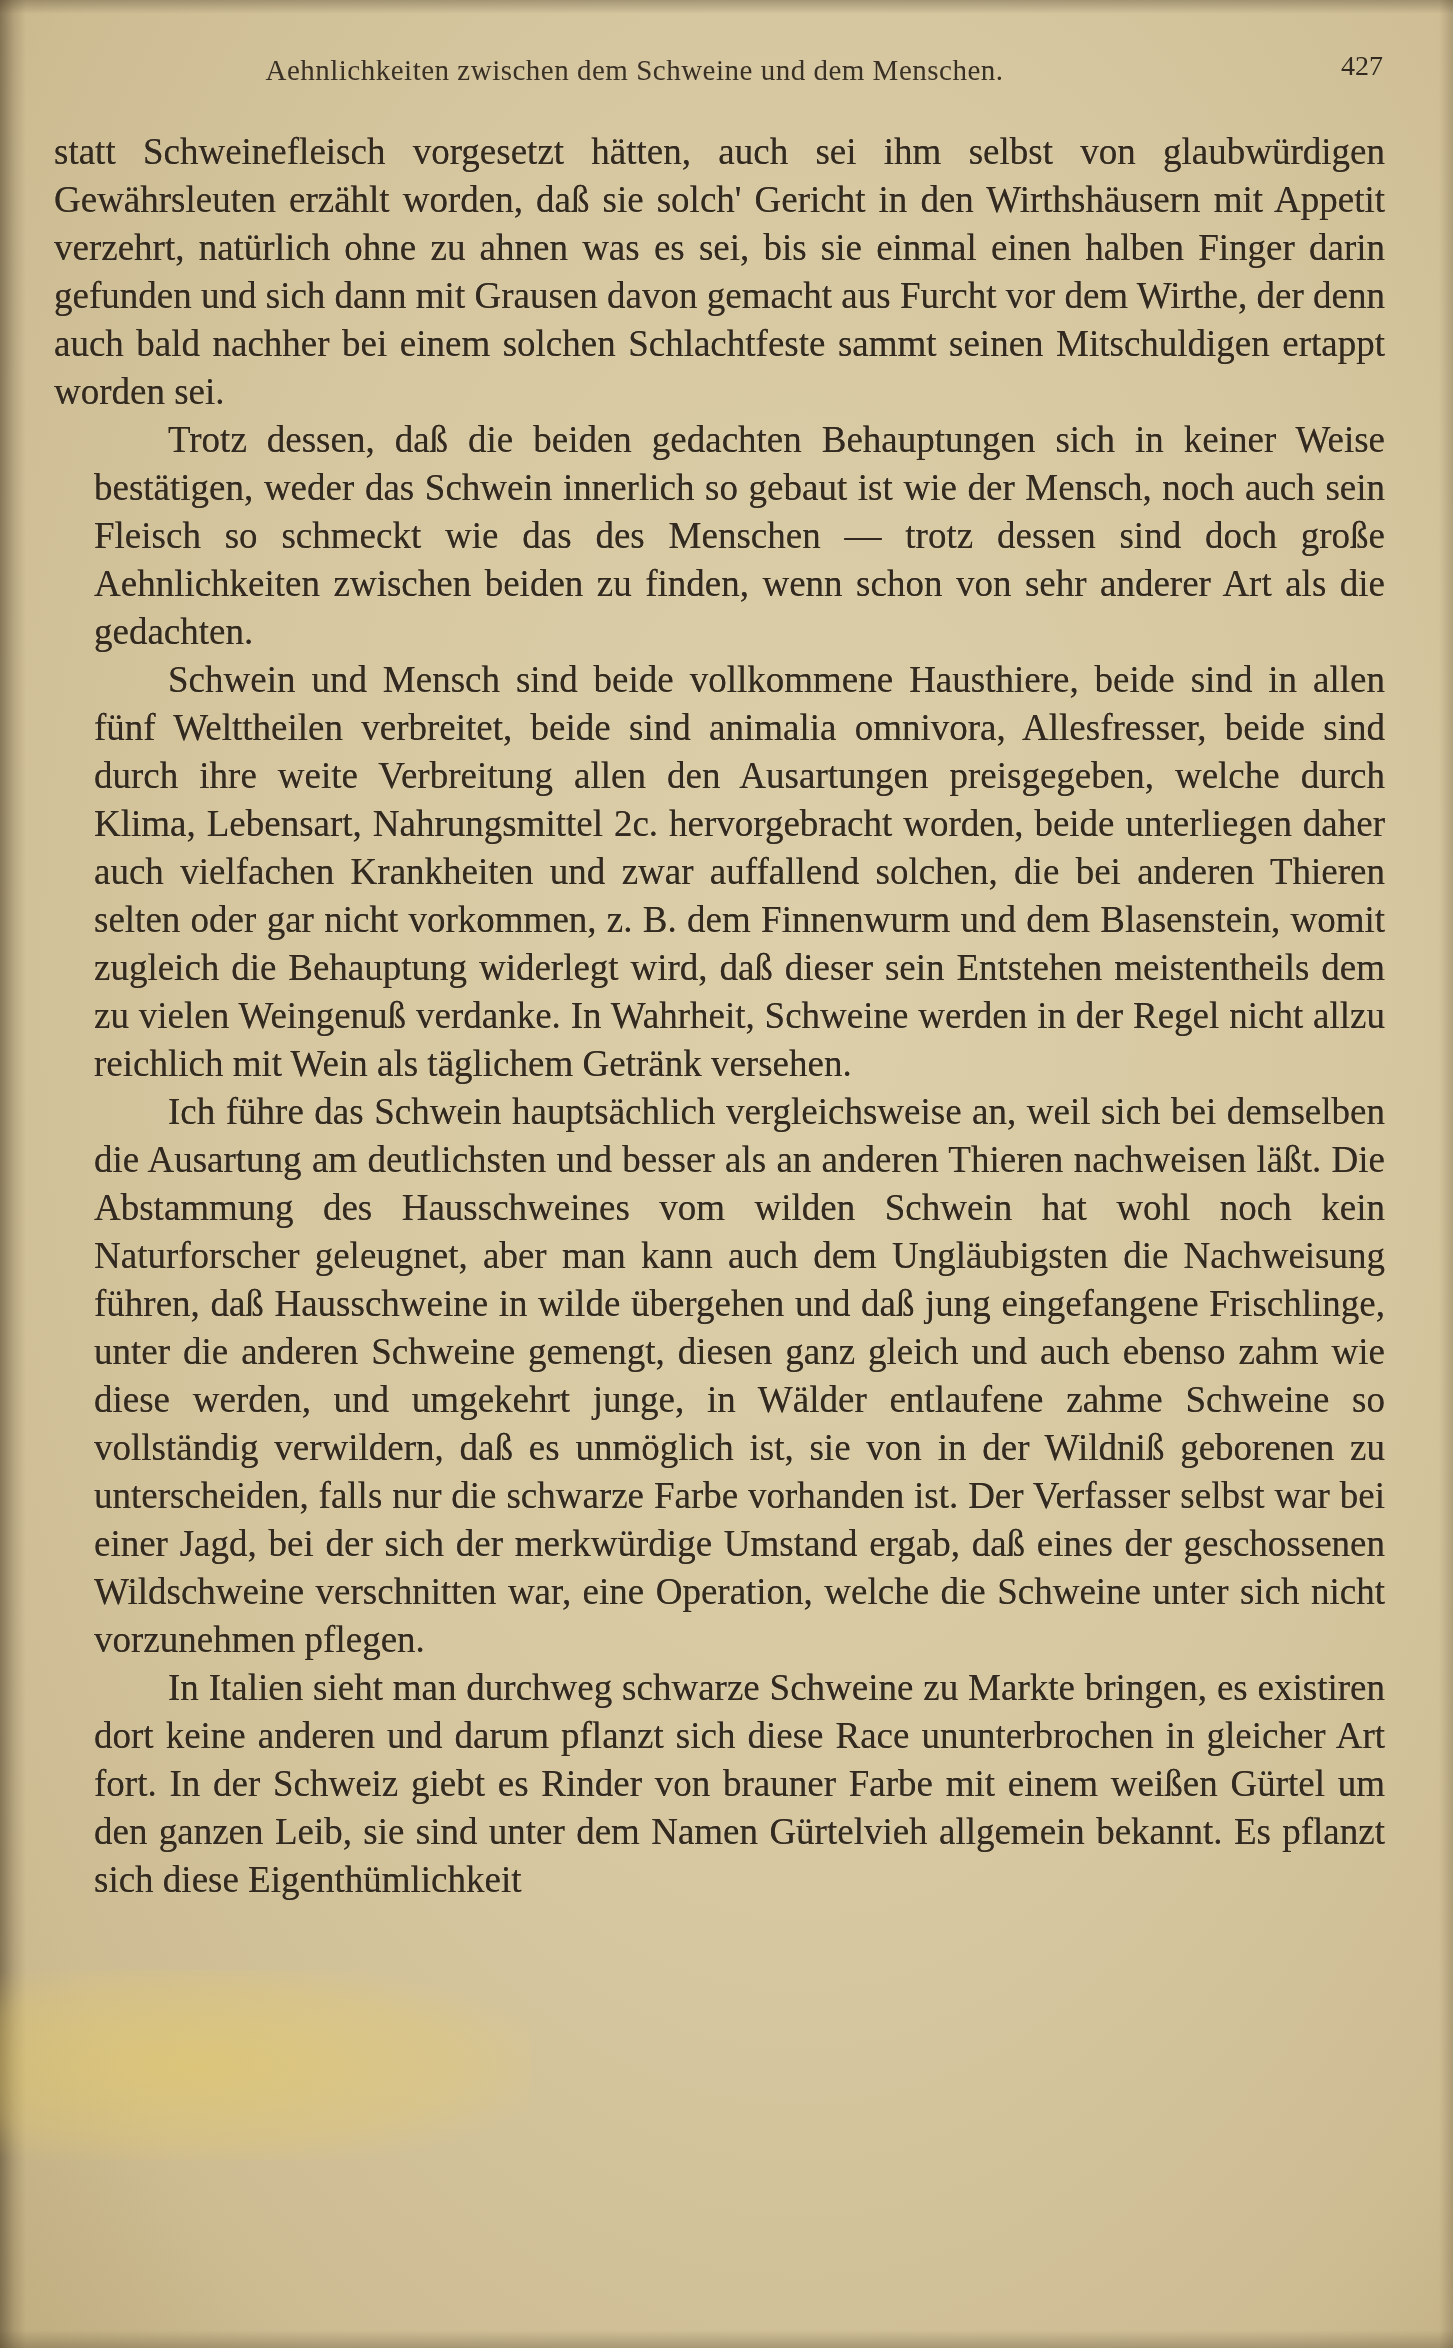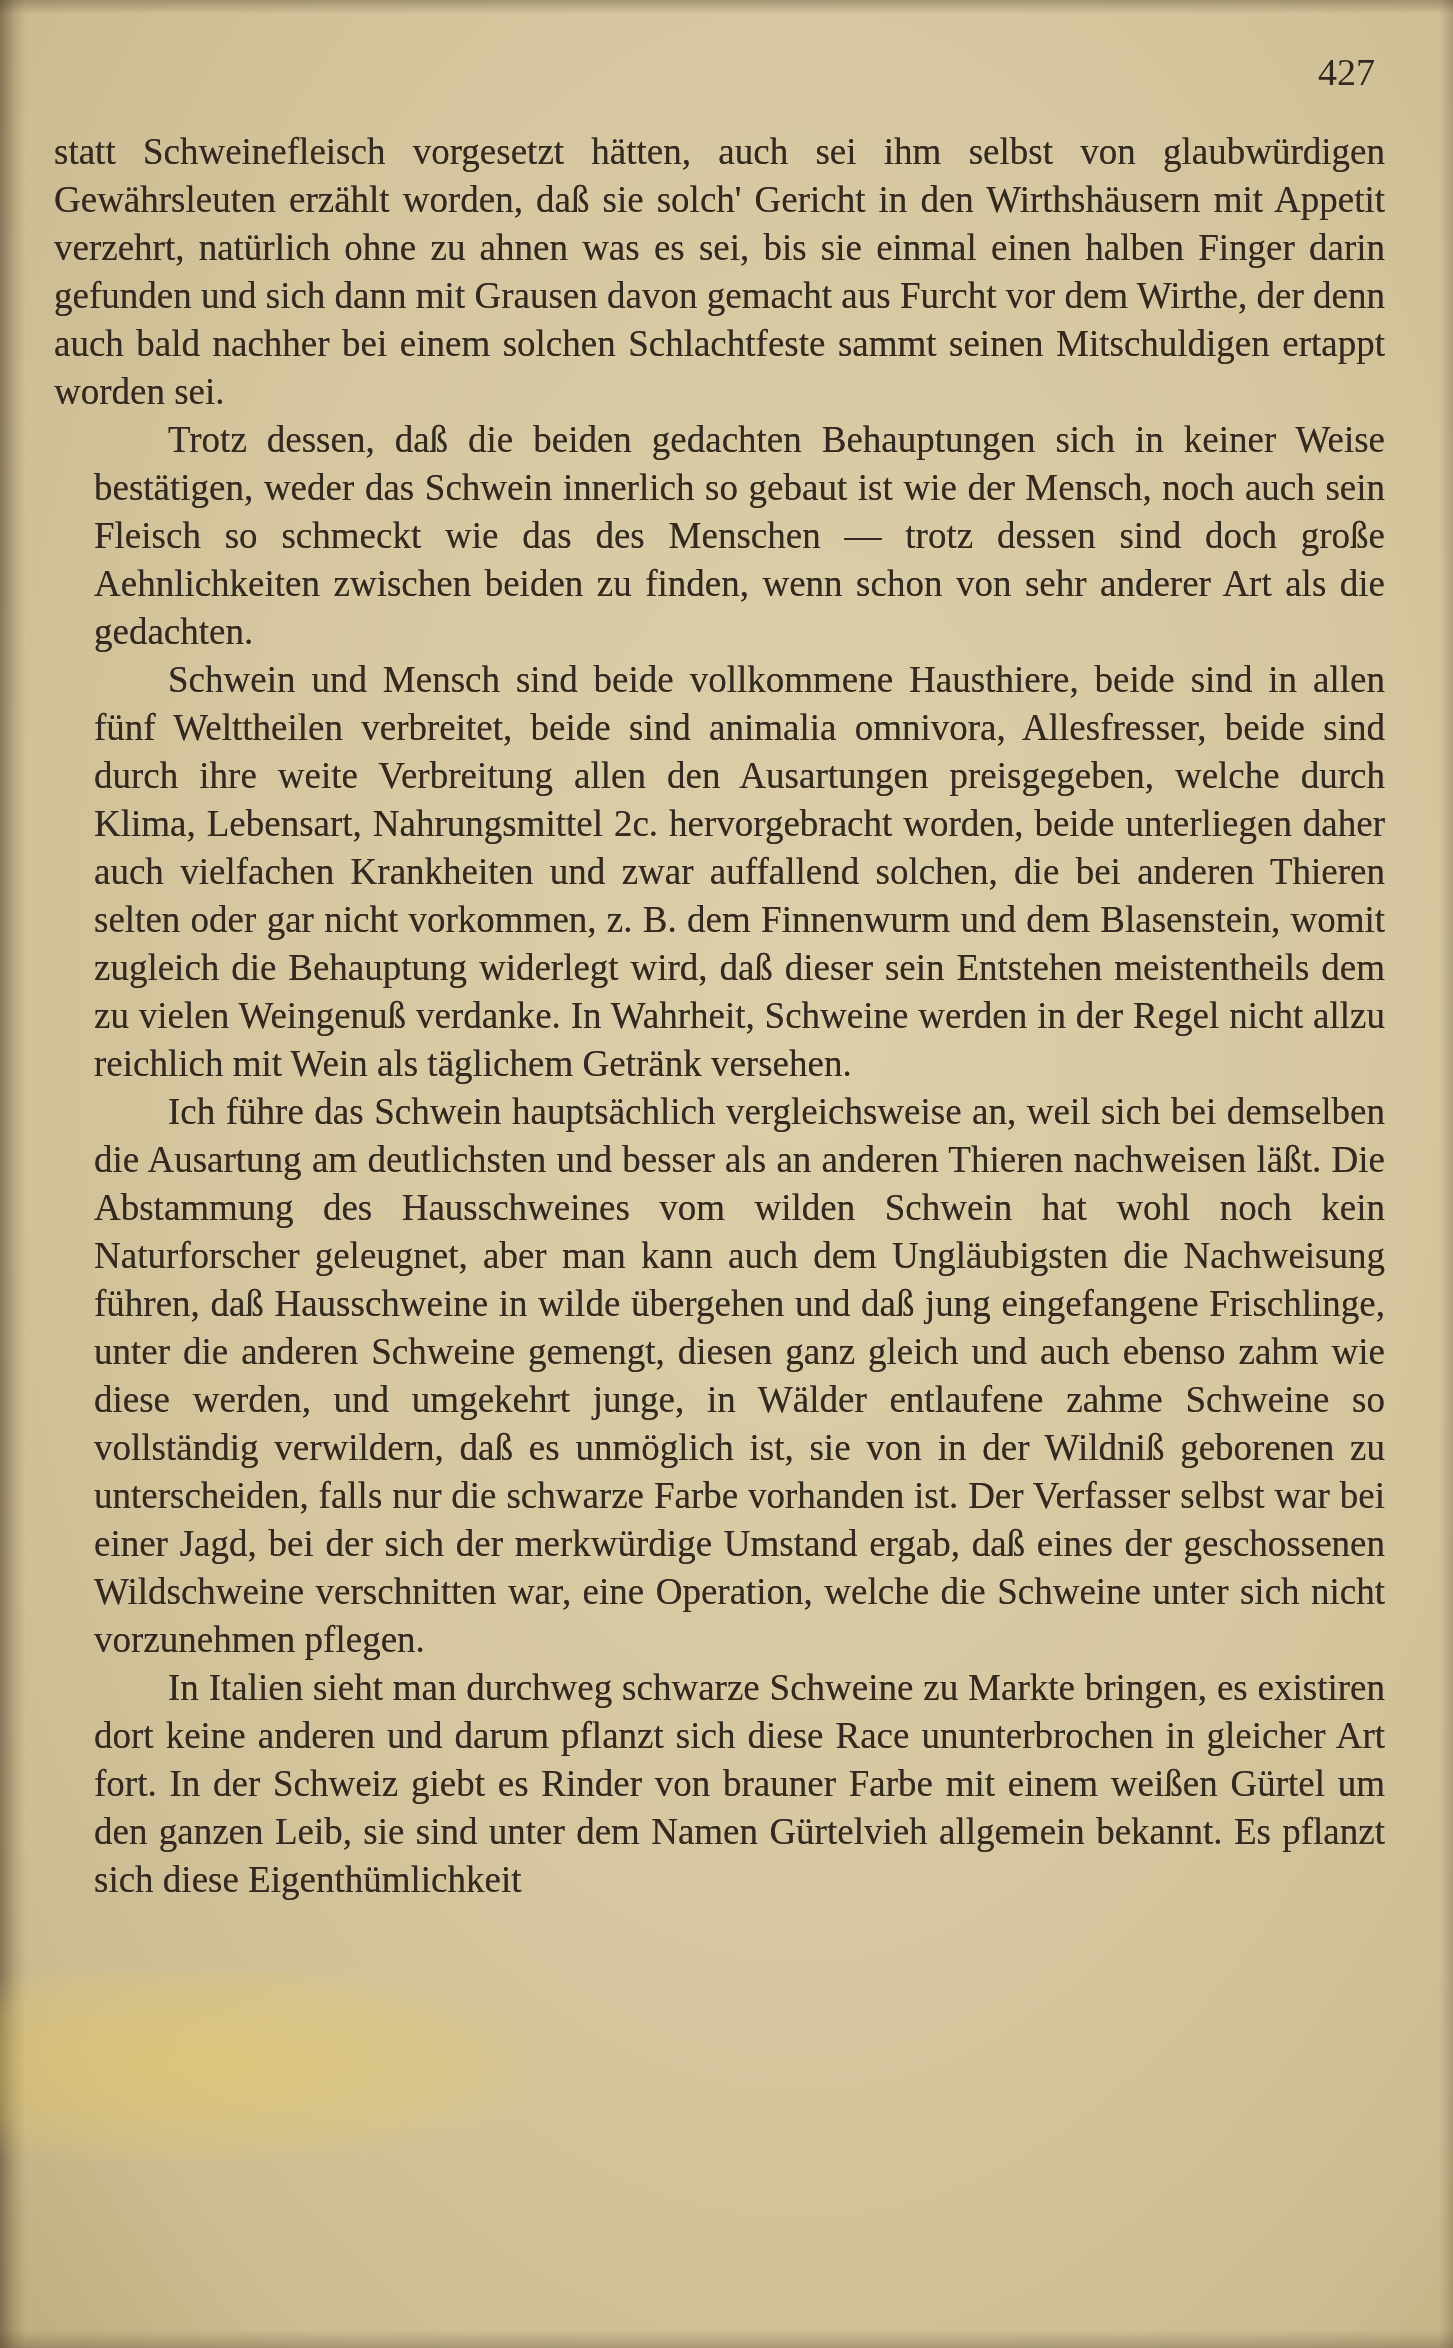--- a/index.html
+++ b/index.html
@@ -69,23 +69,23 @@
     left: 0;
     right: 180px;
     text-align: center;
     font-size: 29px;
     letter-spacing: 0.5px;
     color: #3a3126;
     white-space: nowrap;
   }
   .page-number {
     position: absolute;
-    right: 16px;
+    right: 8px;
     top: -4px;
-    font-size: 38px;
+    font-size: 28px;
     color: #322a20;
   }
 
   .body-text {
     position: absolute;
     top: 128px;
     left: 54px;
     right: 68px;
     font-size: 37px;
     line-height: 48px;
@@ -106,20 +106,21 @@
 
 <div class="page">
 
   <div class="edge-left"></div>
   <div class="edge-top"></div>
   <div class="edge-right"></div>
   <div class="edge-bottom"></div>
   <div class="stain"></div>
 
   <div class="header">
+    <div class="running-title">Aehnlichkeiten zwischen dem Schweine und dem Menschen.</div>
     <div class="page-number">427</div>
   </div>
 
   <div class="body-text">
     <p>statt Schweinefleisch vorgesetzt hätten, auch sei ihm selbst von glaubwürdigen Gewährsleuten erzählt worden, daß sie solch' Gericht in den Wirthshäusern mit Appetit verzehrt, natürlich ohne zu ahnen was es sei, bis sie einmal einen halben Finger darin gefunden und sich dann mit Grausen davon gemacht aus Furcht vor dem Wirthe, der denn auch bald nachher bei einem solchen Schlachtfeste sammt seinen Mitschuldigen ertappt worden sei.</p>
     <p class="indent">Trotz dessen, daß die beiden gedachten Behauptungen sich in keiner Weise bestätigen, weder das Schwein innerlich so gebaut ist wie der Mensch, noch auch sein Fleisch so schmeckt wie das des Menschen — trotz dessen sind doch große Aehnlichkeiten zwischen beiden zu finden, wenn schon von sehr anderer Art als die gedachten.</p>
     <p class="indent">Schwein und Mensch sind beide vollkommene Hausthiere, beide sind in allen fünf Welttheilen verbreitet, beide sind animalia omnivora, Allesfresser, beide sind durch ihre weite Verbreitung allen den Ausartungen preisgegeben, welche durch Klima, Lebensart, Nahrungsmittel 2c. hervorgebracht worden, beide unterliegen daher auch vielfachen Krankheiten und zwar auffallend solchen, die bei anderen Thieren selten oder gar nicht vorkommen, z. B. dem Finnenwurm und dem Blasenstein, womit zugleich die Behauptung widerlegt wird, daß dieser sein Entstehen meistentheils dem zu vielen Weingenuß verdanke. In Wahrheit, Schweine werden in der Regel nicht allzu reichlich mit Wein als täglichem Getränk versehen.</p>
     <p class="indent">Ich führe das Schwein hauptsächlich vergleichsweise an, weil sich bei demselben die Ausartung am deutlichsten und besser als an anderen Thieren nachweisen läßt. Die Abstammung des Hausschweines vom wilden Schwein hat wohl noch kein Naturforscher geleugnet, aber man kann auch dem Ungläubigsten die Nachweisung führen, daß Hausschweine in wilde übergehen und daß jung eingefangene Frischlinge, unter die anderen Schweine gemengt, diesen ganz gleich und auch ebenso zahm wie diese werden, und umgekehrt junge, in Wälder entlaufene zahme Schweine so vollständig verwildern, daß es unmöglich ist, sie von in der Wildniß geborenen zu unterscheiden, falls nur die schwarze Farbe vorhanden ist. Der Verfasser selbst war bei einer Jagd, bei der sich der merkwürdige Umstand ergab, daß eines der geschossenen Wildschweine verschnitten war, eine Operation, welche die Schweine unter sich nicht vorzunehmen pflegen.</p>
     <p class="indent">In Italien sieht man durchweg schwarze Schweine zu Markte bringen, es existiren dort keine anderen und darum pflanzt sich diese Race ununterbrochen in gleicher Art fort. In der Schweiz giebt es Rinder von brauner Farbe mit einem weißen Gürtel um den ganzen Leib, sie sind unter dem Namen Gürtelvieh allgemein bekannt. Es pflanzt sich diese Eigenthümlichkeit</p>
   </div>

